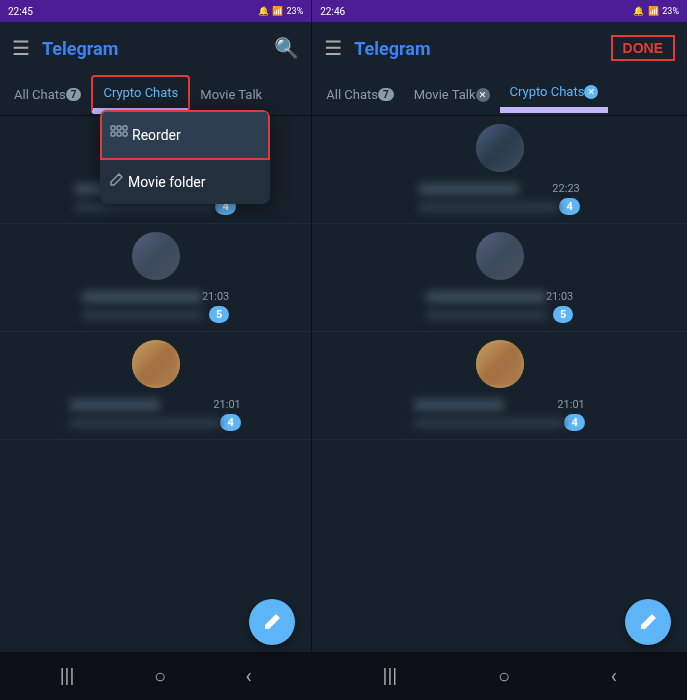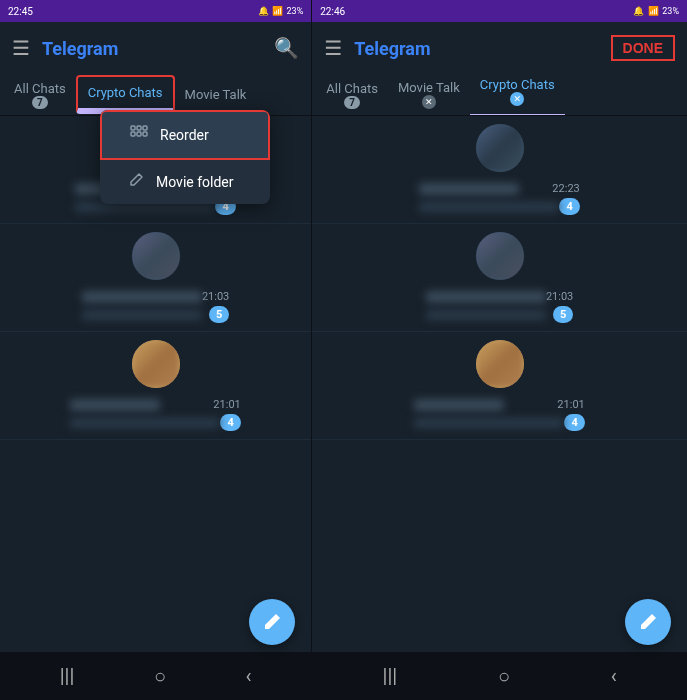--- a/index.html
+++ b/index.html
@@ -99,21 +99,20 @@
     .tab {
       padding: 8px 10px;
       font-size: 13px;
       color: #8a9ba8;
       cursor: pointer;
       white-space: nowrap;
       position: relative;
       display: flex;
       align-items: center;
       gap: 0;
-      flex-direction: column;
     }
 
     .tab.active {
       color: #5eb5f7;
       border-bottom: 6px solid #c4b5fd;
     }
 
     .tab-badge {
       background: #8a9ba8;
       color: #17212b;
@@ -144,22 +143,22 @@
       border-radius: 8px;
       box-shadow: 0 4px 20px rgba(0,0,0,0.5);
       z-index: 100;
       min-width: 170px;
       overflow: hidden;
     }
 
     .context-menu-item {
       display: flex;
       align-items: center;
-      gap: 12px;
-      padding: 12px 28px;
+      gap: 4px;
+      padding: 12px 8px;
       font-size: 14px;
       color: #fff;
       cursor: pointer;
     }
 
     .context-menu-item:first-child {
       background: #2c3e50;
       border: 2px solid #e53935;
       border-radius: 6px 6px 0 0;
     }

